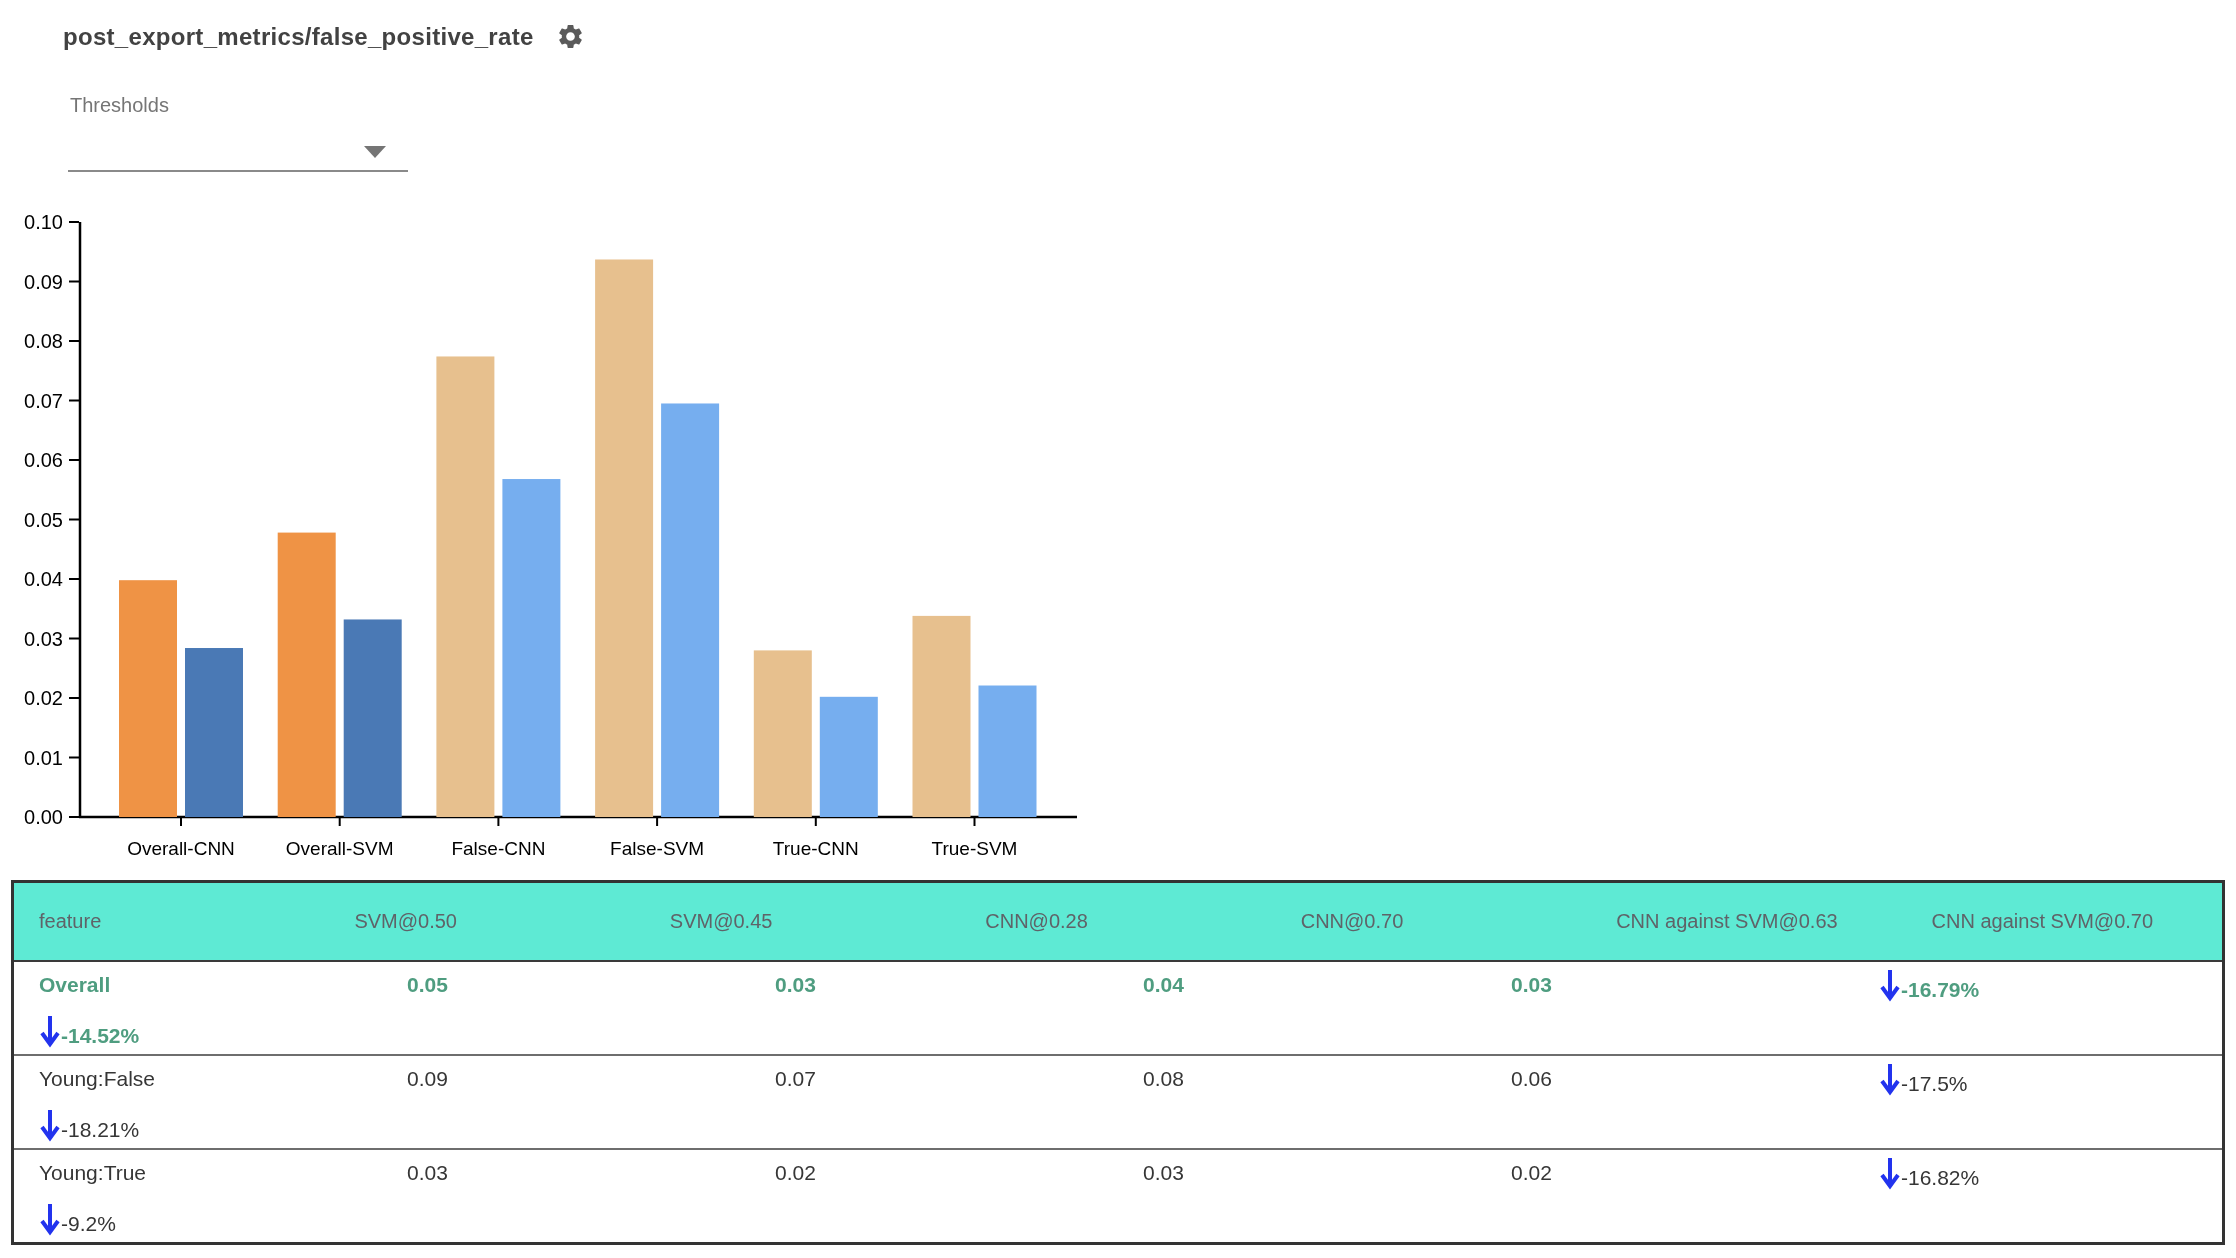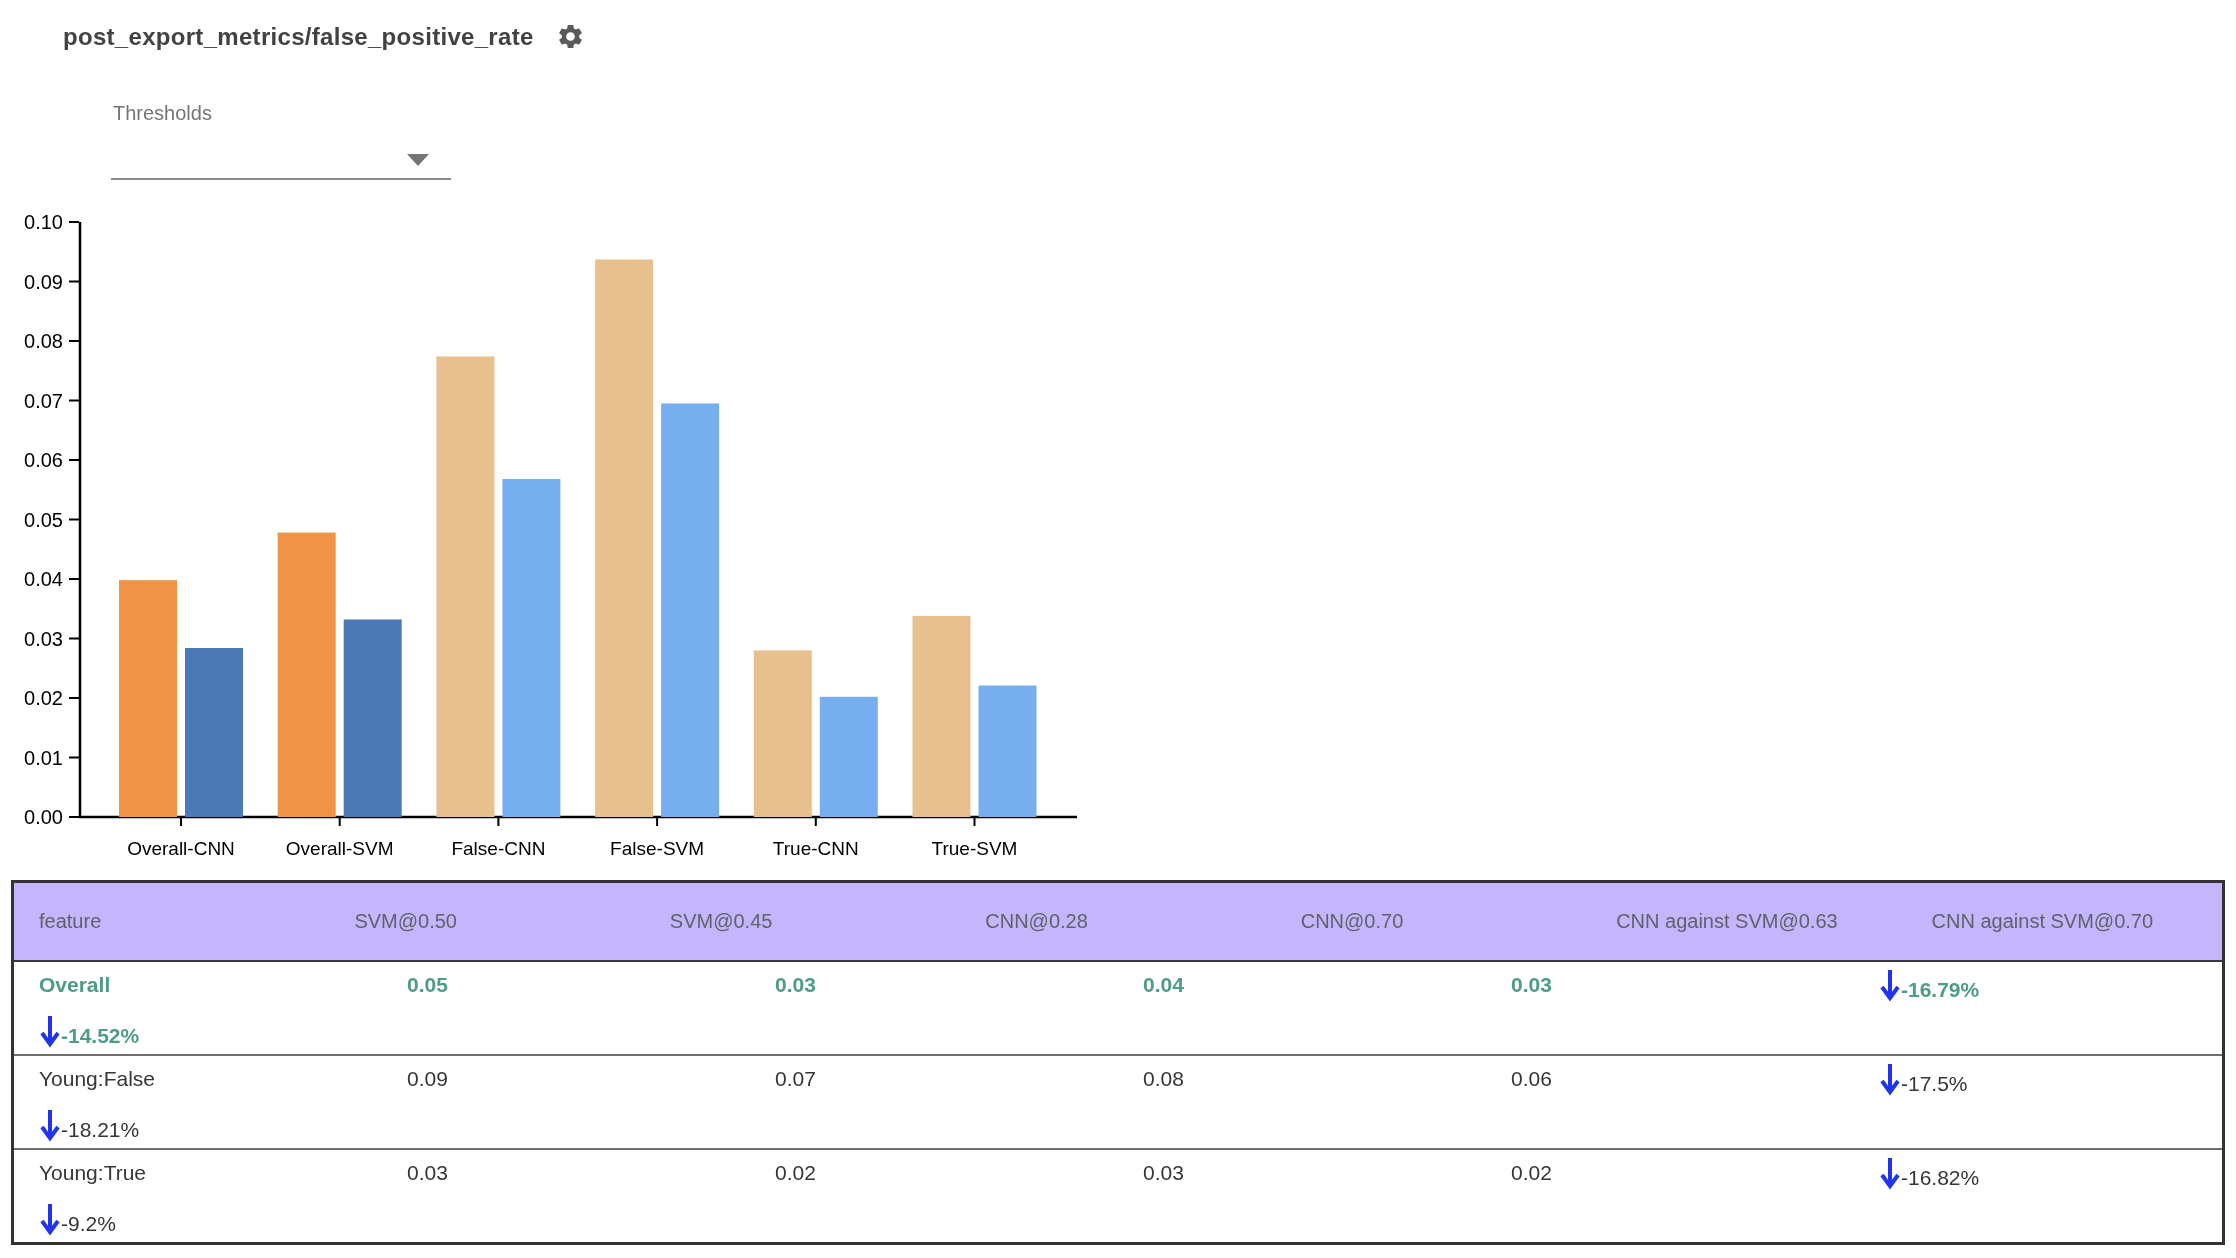--- a/index.html
+++ b/index.html
@@ -2,33 +2,33 @@
 <html><head>
 <meta charset="utf-8">
 <style>
   html,body{margin:0;padding:0;background:#ffffff;width:2236px;height:1258px;
     font-family:"Liberation Sans",sans-serif;overflow:hidden;position:relative;}
   
   .app-header{position:absolute;left:63px;top:22px;display:flex;align-items:center;gap:22px;}
   .app-title{font-size:24px;font-weight:bold;color:#424242;letter-spacing:.3px;}
   .gear{width:29px;height:29px;display:block;cursor:pointer;}
   
-  .thresholds{position:absolute;left:68px;top:102px;width:340px;cursor:pointer;margin-left:43px;}
+  .thresholds{position:absolute;left:68px;top:94px;width:340px;cursor:pointer;}
   .thresholds-label{font-size:20px;color:#757575;margin-left:2px;}
   .thresholds-value{font-size:30px;color:#212121;margin-top:9px;}
   .thresholds-caret{position:absolute;right:22px;top:52px;width:0;height:0;
     border-left:11px solid transparent;border-right:11px solid transparent;
     border-top:12px solid #757575;}
   .thresholds-underline{position:absolute;left:0;top:76px;width:340px;height:2px;background:#8a8a8a;}
   
   #chart-svg{position:absolute;left:0;top:190px;}
   
   .mtable{position:absolute;left:11px;top:880px;width:2214px;border:3px solid #333333;
     background:#ffffff;box-sizing:border-box;}
-  .thead{display:grid;grid-template-columns:repeat(7,1fr);height:77px;background:#c4b5fd;
+  .thead{display:grid;grid-template-columns:repeat(7,1fr);height:77px;background:#5eead4;
     border-bottom:2px solid #3a3a3a;align-items:center;color:#5f6368;font-size:20px;}
   .trow{display:grid;grid-template-columns:repeat(6,1fr);height:92px;align-items:center;
     font-size:21px;color:#363636;border-bottom:2px solid #6e6e6e;}
   .trow:last-child{border-bottom:none;}
   .th,.td{padding-left:25px;white-space:nowrap;overflow:hidden;}
   .highlight .td, .highlight .td span{color:#4f9d80;font-weight:bold;}
   .delta{display:flex;align-items:flex-end;}
   .arrow{width:22px;height:34px;flex:none;display:block;}
 </style>
 </head>

